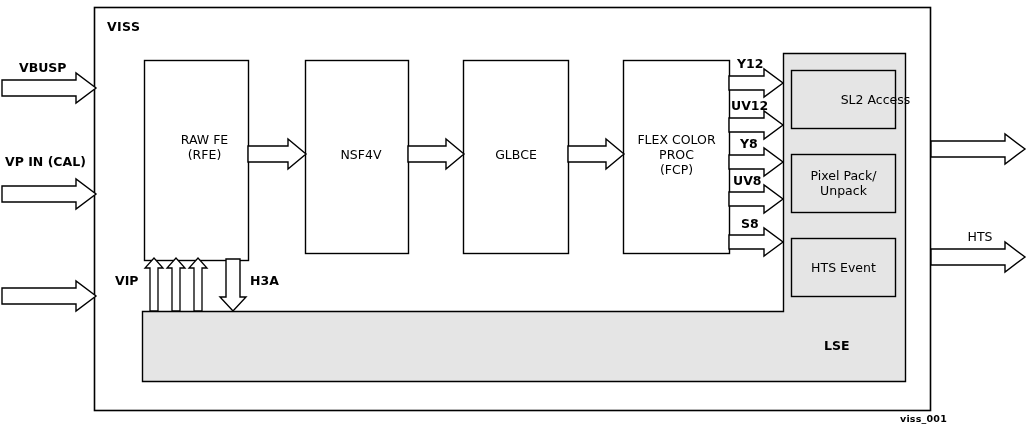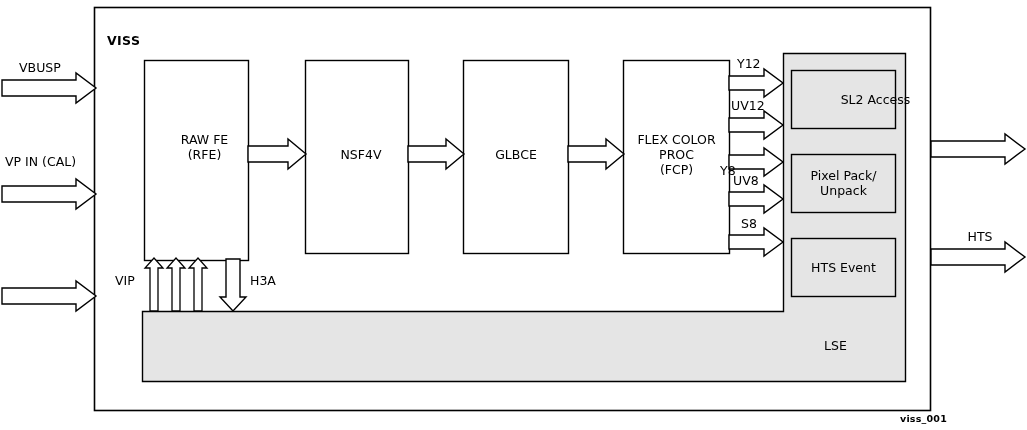--- a/index.html
+++ b/index.html
@@ -2,21 +2,21 @@
 <html><head>
 <meta charset="utf-8">
 <style>
   html,body{margin:0;padding:0;background:#ffffff;}
   body{width:1027px;height:430px;position:relative;overflow:hidden;
        font-family:"DejaVu Sans","Liberation Sans",sans-serif;color:#000;}
   #stage{position:absolute;left:0;top:0;width:1027px;height:430px;}
   svg.layer{position:absolute;left:0;top:0;width:1027px;height:430px;}
 
   .lbl{position:absolute;font-size:12.5px;line-height:13px;color:#000;
-       white-space:nowrap;text-align:center;}
+       white-space:nowrap;text-align:center;font-weight:bold;}
   .lbl.b{font-weight:bold;font-size:12.5px;letter-spacing:.4px;}
   .blocklbl{position:absolute;font-size:12.5px;line-height:15px;
             text-align:center;white-space:nowrap;}
   .caption{position:absolute;font-size:9.5px;font-weight:bold;
            letter-spacing:.2px;}
 </style>
 </head>
 <body>
 
 <div id="stage">
@@ -58,21 +58,21 @@
     <path d="M 729,76 L 764,76 L 764,69 L 783,83 L 764,97 L 764,90 L 729,90 Z" fill="#ffffff" stroke="#000" stroke-width="1.4" stroke-linejoin="miter"></path>
     <path d="M 729,118 L 764,118 L 764,111 L 783,125 L 764,139 L 764,132 L 729,132 Z" fill="#ffffff" stroke="#000" stroke-width="1.4" stroke-linejoin="miter"></path>
     <path d="M 729,155 L 764,155 L 764,148 L 783,162 L 764,176 L 764,169 L 729,169 Z" fill="#ffffff" stroke="#000" stroke-width="1.4" stroke-linejoin="miter"></path>
     <path d="M 729,192 L 764,192 L 764,185 L 783,199 L 764,213 L 764,206 L 729,206 Z" fill="#ffffff" stroke="#000" stroke-width="1.4" stroke-linejoin="miter"></path>
     <path d="M 729,235 L 764,235 L 764,228 L 783,242 L 764,256 L 764,249 L 729,249 Z" fill="#ffffff" stroke="#000" stroke-width="1.4" stroke-linejoin="miter"></path>
 
     <path d="M 931,141 L 1005,141 L 1005,134 L 1025,149 L 1005,164 L 1005,157 L 931,157 Z" fill="#ffffff" stroke="#000" stroke-width="1.4" stroke-linejoin="miter"></path>
     <path d="M 931,249 L 1005,249 L 1005,242 L 1025,257 L 1005,272 L 1005,265 L 931,265 Z" fill="#ffffff" stroke="#000" stroke-width="1.4" stroke-linejoin="miter"></path>
   </svg>
 
-  <div class="lbl b" style="left:107px;top:20px;margin-top:14px;">VISS</div>
+  <div class="lbl b" style="left:107px;top:20px;">VISS</div>
 
   <div class="lbl" style="left:19px;top:61px;">VBUSP</div>
   <div class="lbl" style="left:5px;top:155px;">VP IN (CAL)</div>
 
   <div class="blocklbl" style="left:144px;top:132px;width:105px;margin-left:8px;">
     <div>RAW FE</div>
     <div>(RFE)</div>
   </div>
 
   <div class="blocklbl" style="left:305px;top:147px;width:112px;">
@@ -87,21 +87,21 @@
     <div>FLEX  COLOR</div>
     <div>PROC</div>
     <div>(FCP)</div>
   </div>
 
   <div class="lbl" style="left:115px;top:274px;">VIP</div>
   <div class="lbl" style="left:250px;top:274px;">H3A</div>
 
   <div class="lbl" style="left:737px;top:57px;">Y12</div>
   <div class="lbl" style="left:731px;top:99px;">UV12</div>
-  <div class="lbl" style="left:720px;top:137px;margin-top:27px;">Y8</div>
+  <div class="lbl" style="left:740px;top:137px;">Y8</div>
   <div class="lbl" style="left:733px;top:174px;">UV8</div>
   <div class="lbl" style="left:741px;top:217px;">S8</div>
 
   <div class="blocklbl" style="left:791px;top:92px;width:105px;padding-left:32px;">
     <div>SL2 Access</div>
   </div>
   <div class="blocklbl" style="left:791px;top:168px;width:105px;">
     <div>Pixel Pack/</div>
     <div>Unpack</div>
   </div>

